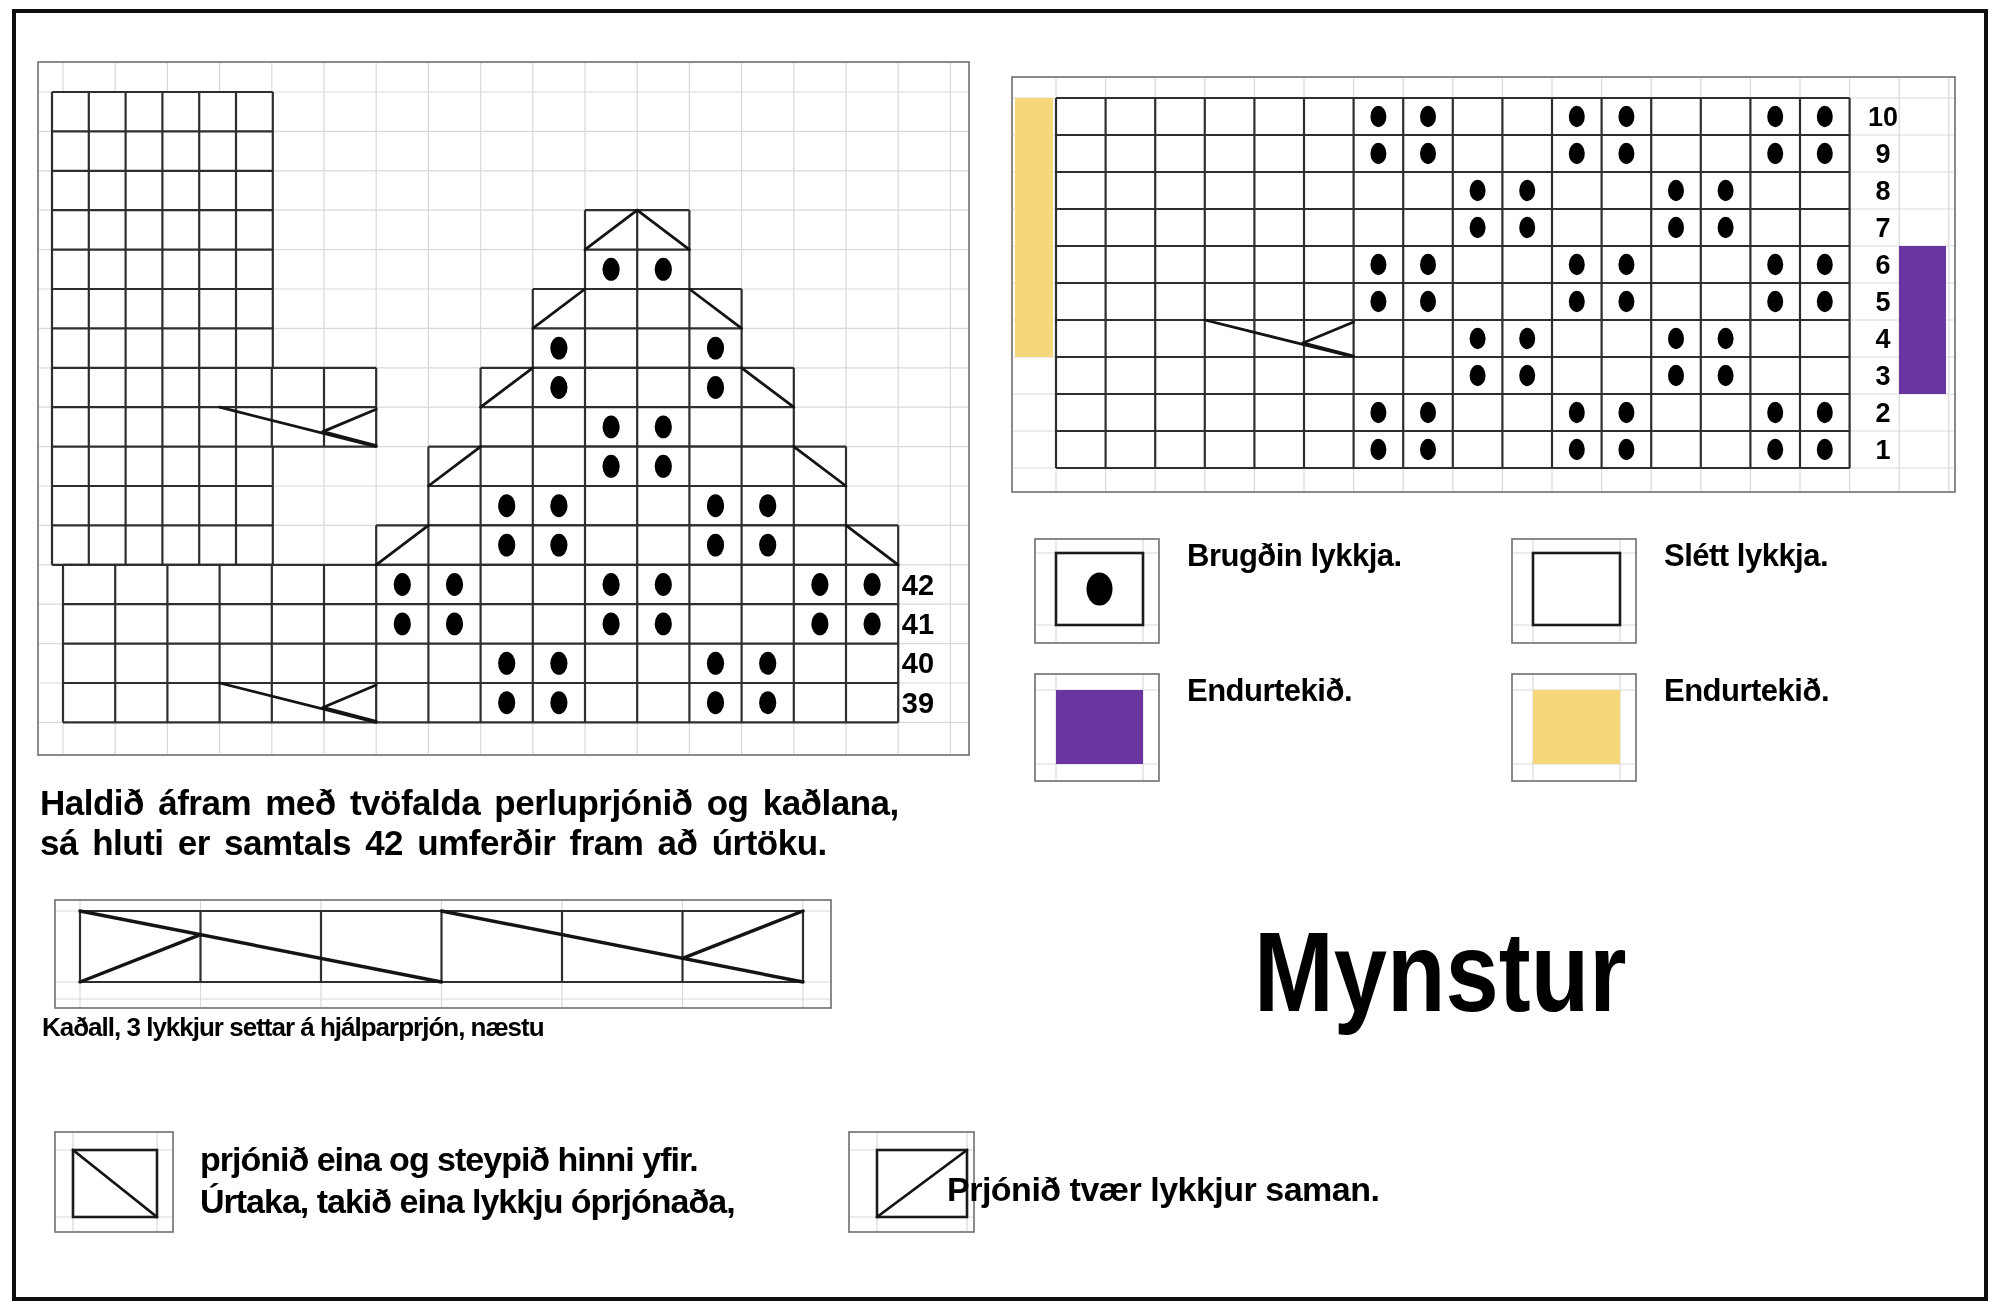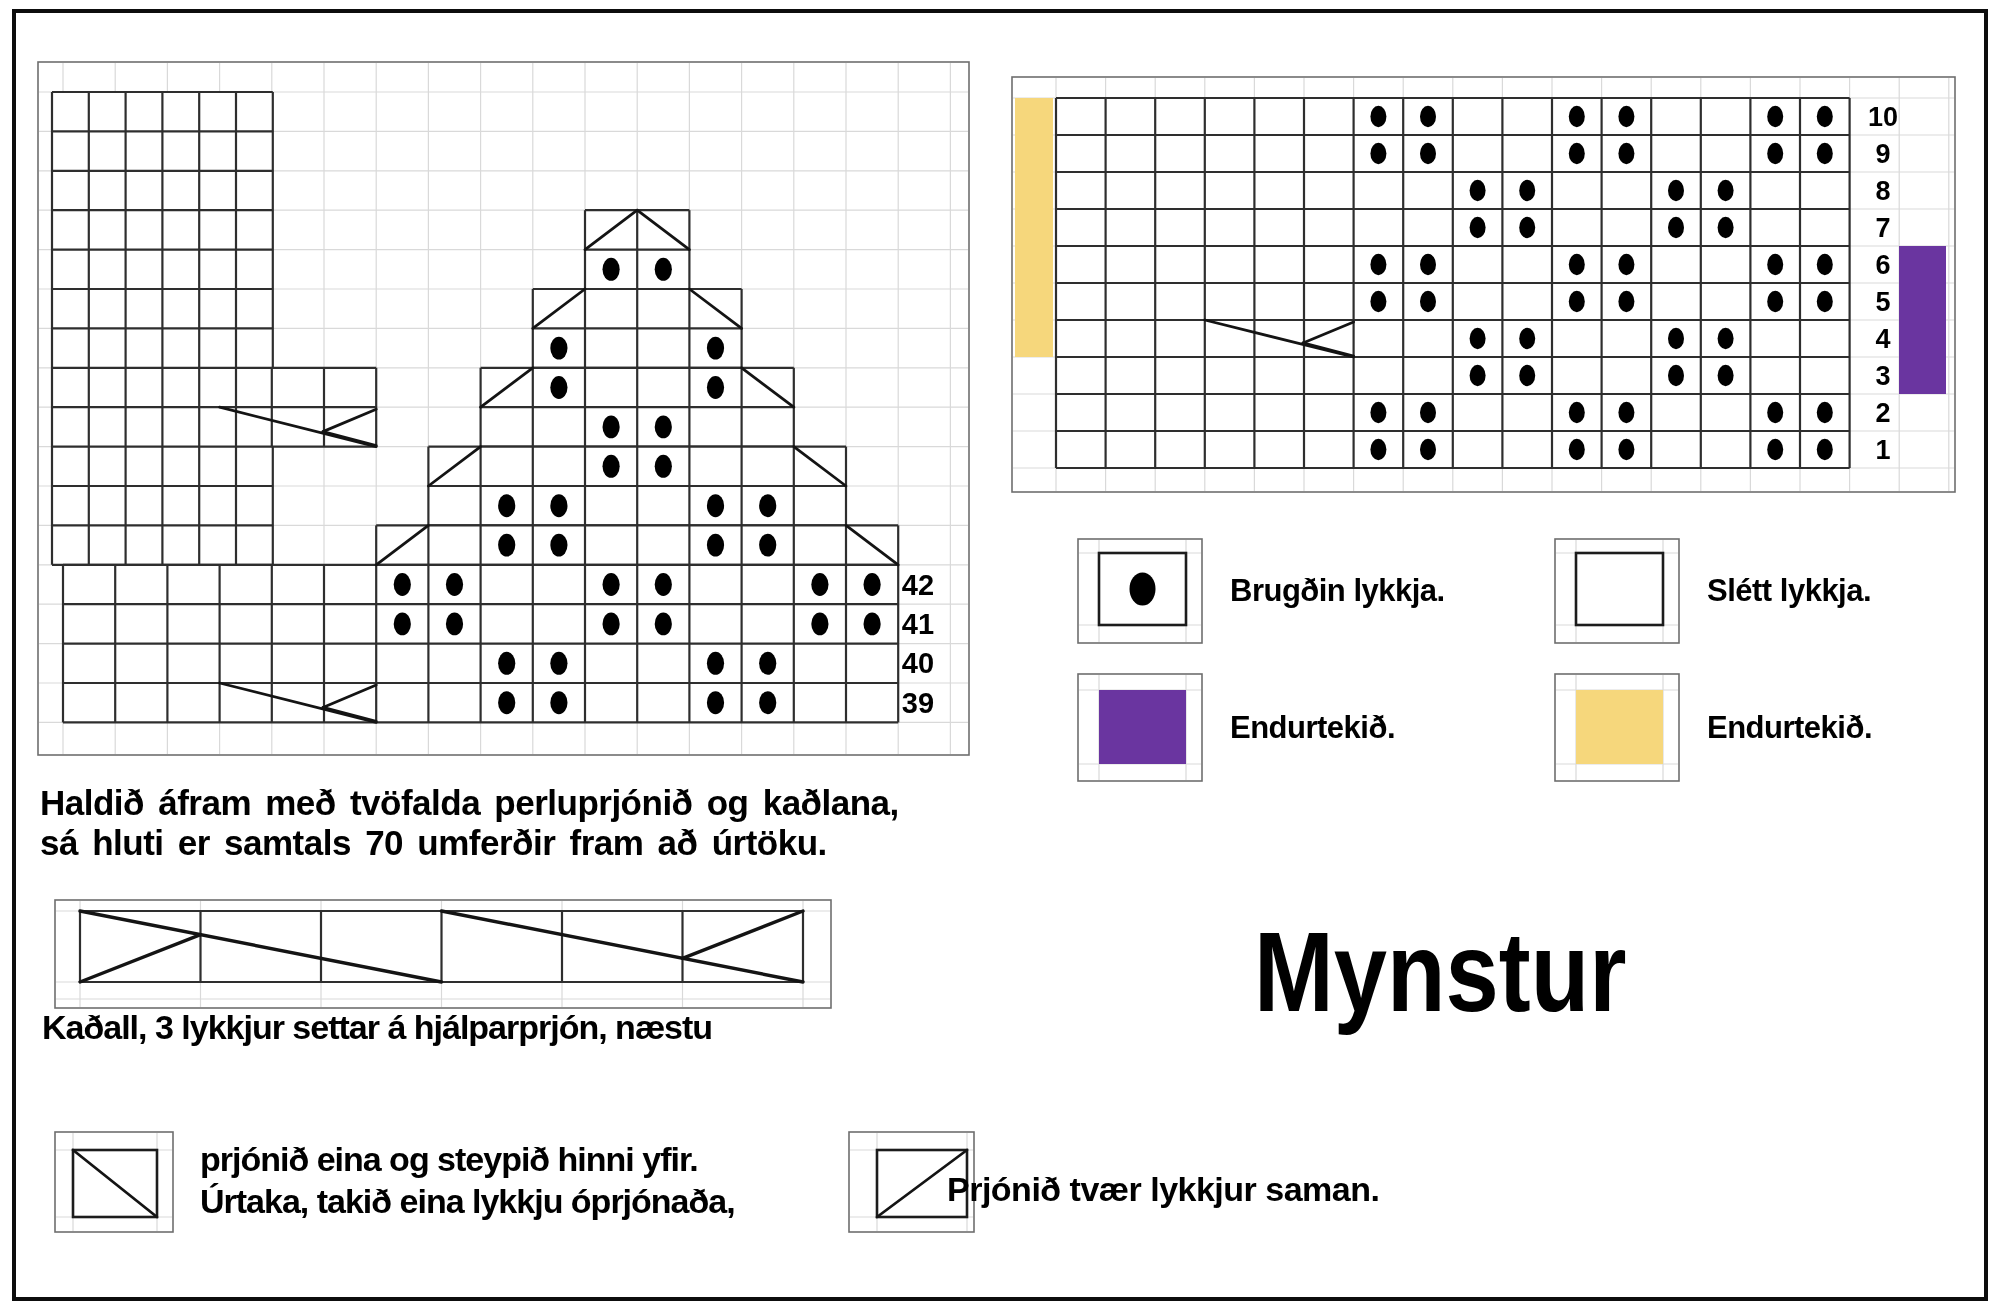--- a/index.html
+++ b/index.html
@@ -9,26 +9,26 @@
         border:4px solid #0d0d0d;}
   svg{position:absolute;overflow:visible;}
   .faint{stroke:#d9d9d9;stroke-width:1.2;}
   .bold{stroke:#2e2e2e;stroke-width:2.2;}
   .frame{fill:none;stroke:#6e6e6e;stroke-width:1.6;}
   .sym{stroke:#141414;stroke-width:2.8;stroke-linecap:round;fill:none;}
   .striplines{stroke:#141414;stroke-width:3.4;stroke-linecap:round;fill:none;}
   .rowlab{font-weight:bold;fill:#000;}
   .note{position:absolute;font-weight:bold;white-space:nowrap;letter-spacing:-0.5px;}
   #note-continue{left:40px;top:783px;font-size:35px;line-height:40px;word-spacing:5px;}
-  #note-cable{left:42px;top:1008px;font-size:34px;line-height:39px;letter-spacing:-1px;}
+  #note-cable{left:42px;top:1008px;font-size:26px;line-height:39px;letter-spacing:-1px;}
   #note-decrease{left:200px;top:1138px;font-size:34px;line-height:42px;letter-spacing:-1px;}
   #note-k2tog{left:947px;top:1170px;font-size:34px;letter-spacing:-0.5px;}
   #page-title{position:absolute;left:1254px;top:906px;font-size:114px;font-weight:bold;
         letter-spacing:0px;transform:scaleX(0.84);transform-origin:left top;white-space:nowrap;}
-  .legend-item{position:absolute;display:flex;align-items:center;margin-left:43px;}
+  .legend-item{position:absolute;display:flex;}
   .legend-item svg{position:static;flex:0 0 auto;}
   .legend-label{margin-left:27px;font-size:31px;font-weight:bold;letter-spacing:-0.5px;white-space:nowrap;}
 </style>
 </head>
 <body>
 
 <div class="page">
   <div class="page-border"></div>
 
   <svg id="left-chart" style="left:37px;top:61px;" width="933" height="695" viewBox="0 0 933 695">
@@ -404,21 +404,21 @@
         <line x1="2" y1="17" x2="124" y2="17" class="faint"></line>
         <line x1="2" y1="91" x2="124" y2="91" class="faint"></line>
         <rect x="1" y="1" width="124" height="107" class="frame"></rect>
         <rect x="22" y="17" width="87" height="74" fill="#f6d77c"></rect>
       </svg>
     <span class="legend-label">Endurtekið.</span>
   </div>
 
   <div class="note" id="note-continue">
     <div>Haldið áfram með tvöfalda perluprjónið og kaðlana,</div>
-    <div>sá hluti er samtals 70 umferðir fram að úrtöku.</div>
+    <div>sá hluti er samtals 42 umferðir fram að úrtöku.</div>
   </div>
 
   <svg id="cable-strip" style="left:54px;top:899px;" width="778" height="110" viewBox="0 0 778 110">
       <line x1="26" y1="2" x2="26" y2="108" class="faint"></line>
       <line x1="146.5" y1="2" x2="146.5" y2="108" class="faint"></line>
       <line x1="267" y1="2" x2="267" y2="108" class="faint"></line>
       <line x1="387.5" y1="2" x2="387.5" y2="108" class="faint"></line>
       <line x1="508" y1="2" x2="508" y2="108" class="faint"></line>
       <line x1="628.5" y1="2" x2="628.5" y2="108" class="faint"></line>
       <line x1="749" y1="2" x2="749" y2="108" class="faint"></line>

